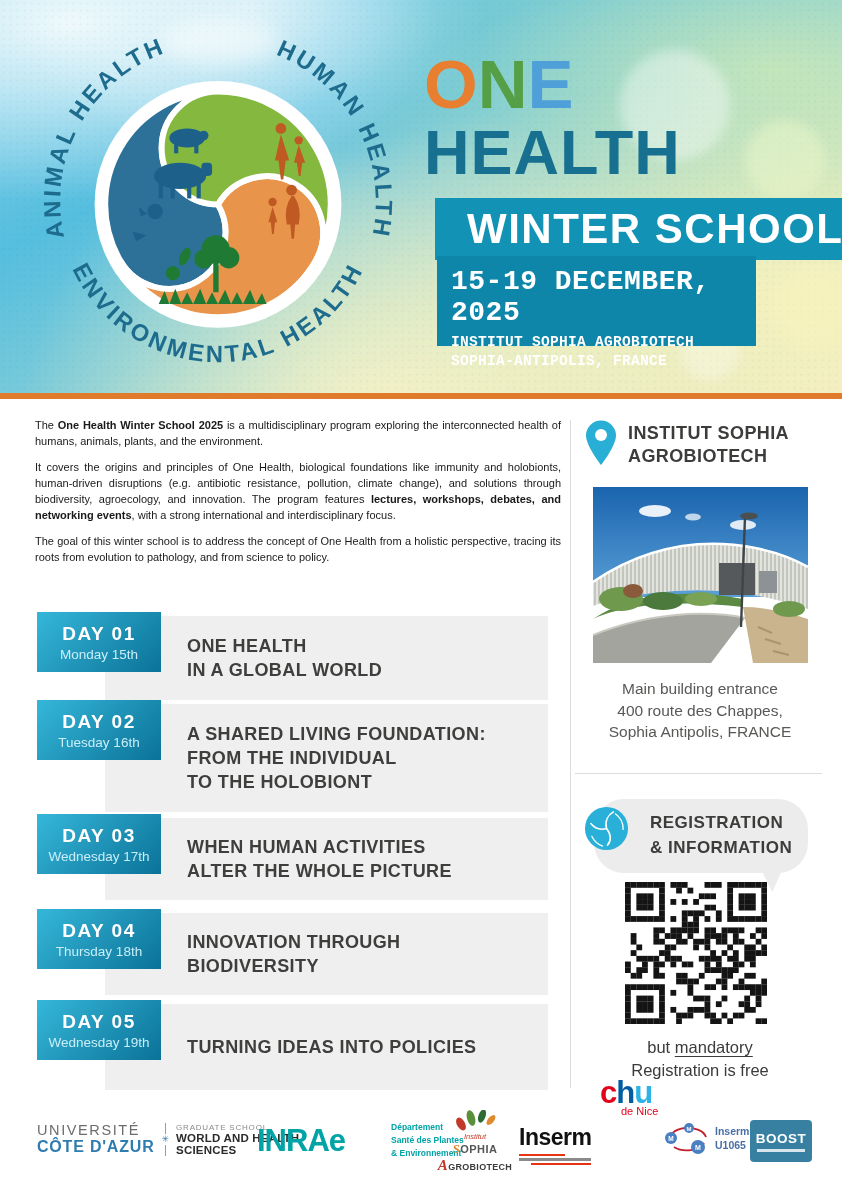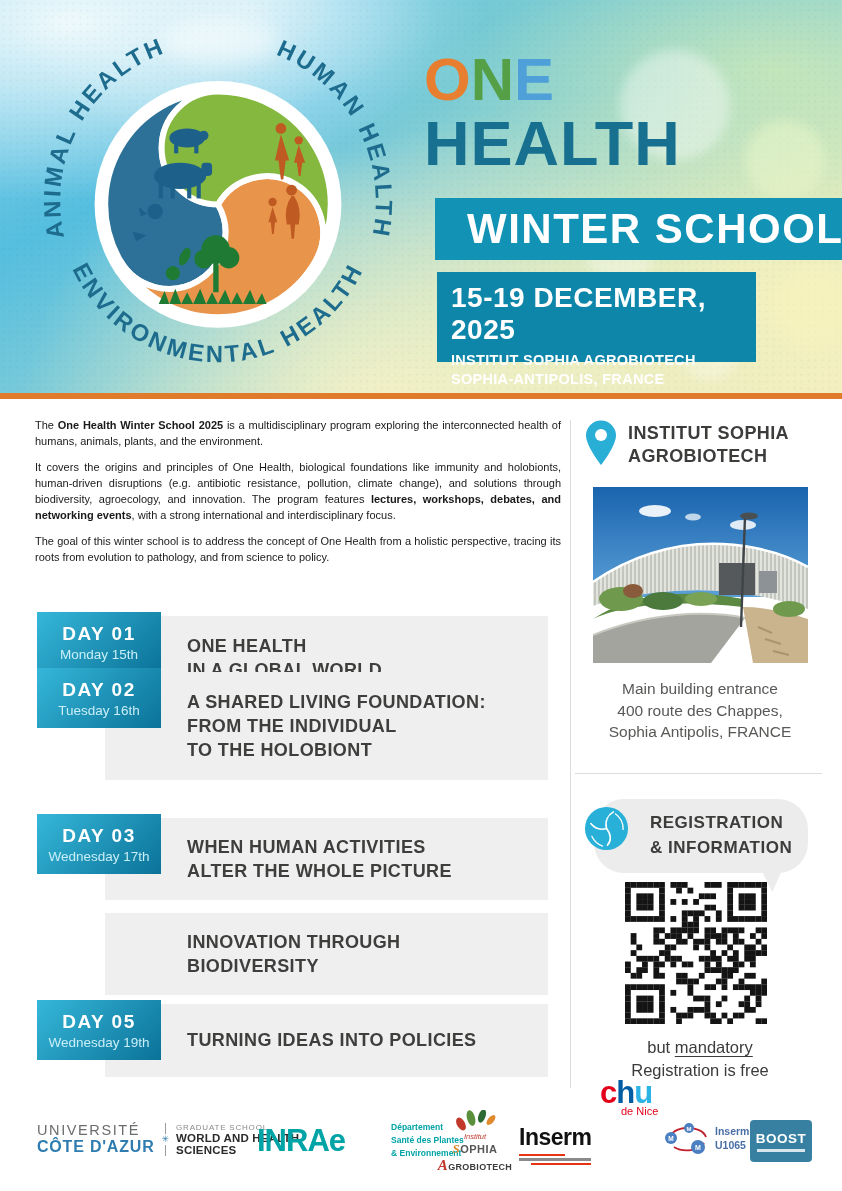--- a/index.html
+++ b/index.html
@@ -24,42 +24,42 @@
   .b1 { left:620px; top:50px; width:110px; height:110px; background:rgba(255,255,255,.4); }
   .b2 { left:745px; top:120px; width:80px; height:80px; background:rgba(234,246,200,.55); }
   .b3 { left:585px; top:215px; width:70px; height:70px; background:rgba(255,255,255,.3); }
   .b4 { left:770px; top:265px; width:90px; height:90px; background:rgba(248,244,190,.5); }
   .b5 { left:680px; top:320px; width:60px; height:60px; background:rgba(255,255,255,.3); }
   .b6 { left:160px; top:18px; width:120px; height:46px; background:rgba(255,255,255,.5); filter:blur(10px); }
 
   .logo-svg { position:absolute; left:40px; top:24px; width:356px; height:356px; }
 
   .title-block { position:absolute; left:424px; top:50px; }
-  .one-line { font-size:60px; font-weight:800; line-height:1.0; letter-spacing:0; }
+  .one-line { font-size:69px; font-weight:800; line-height:1.0; letter-spacing:0; }
   .l-o { color:#e87e2f; } .l-n { color:#55a046; } .l-e { color:#4f9fd9; }
   .health-line { font-size:63px; font-weight:800; color:#17708f; line-height:1.0; margin-top:2px; letter-spacing:1px; }
 
   .banner-ws { position:absolute; left:435px; top:198px; width:499px; height:62px; background:#1292b4; }
   .banner-ws span { display:block; color:#fff; font-size:42px; font-weight:700; letter-spacing:1.5px; line-height:62px; padding-left:32px; }
-  .banner-date { position:absolute; left:437px; top:272px; width:319px; height:90px; background:#0d86aa; padding:10px 0 0 14px; }
+  .banner-date { position:absolute; left:437px; top:256px; width:319px; height:90px; background:#0d86aa; padding:10px 0 0 14px;font-family:Liberation Mono, monospace; }
   .banner-date .dates { color:#fff; font-size:28px; font-weight:800; letter-spacing:.5px; }
   .banner-date .sub { color:#fff; font-size:14.5px; font-weight:700; letter-spacing:.3px; line-height:1.32; }
   .banner-date .sub.first { margin-top:5px; }
 
   .orange-rule { position:absolute; left:0; top:393px; width:842px; height:6px; background:#e07b2c; }
 
   
   .intro { position:absolute; left:35px; top:418px; width:526px; color:#191919; }
   .intro p { font-size:11px; line-height:1.43; text-align:justify; margin-bottom:11px; }
   .intro b { font-weight:700; }
 
   
   .row { position:absolute; left:105px; width:443px; background:#efefef; }
-  .r1 { top:616px; height:84px; } .r2 { top:672px; height:108px; }
-  .r3 { top:818px; height:82px; } .r4 { top:913px; height:82px; } .r5 { top:1004px; height:73px; }
+  .r1 { top:616px; height:84px; } .r2 { top:704px; height:108px; }
+  .r3 { top:818px; height:82px; } .r4 { top:913px; height:82px; } .r5 { top:1004px; height:86px; }
   .topic { display:flex; align-items:center; height:100%; padding-left:82px;
     font-size:18px; font-weight:700; color:#3e3e3d; letter-spacing:.4px; line-height:1.35; white-space:pre-line; }
   .badge { position:absolute; left:-68px; top:-4px; width:124px; height:60px;
     background:linear-gradient(135deg,#35b7d9 0%,#0b7298 100%);
     display:flex; flex-direction:column; justify-content:center; text-align:center; }
   .badge .d { color:#fff; font-size:19px; font-weight:800; letter-spacing:1.5px; }
   .badge .w { color:#c9eef7; font-size:13.5px; margin-top:2px; }
 
   
   .v-div { position:absolute; left:570px; top:420px; width:1px; height:668px; background:#dcdcdc; }
@@ -236,20 +236,24 @@
   </div>
   <div class="row r3">
     <div class="badge">
       <div class="d">DAY 03</div>
         <div class="w">Wednesday 17th</div>
     </div>
     <div class="topic">WHEN HUMAN ACTIVITIES
 ALTER THE WHOLE PICTURE</div>
   </div>
   <div class="row r4">
+    <div class="badge">
+      <div class="d">DAY 04</div>
+        <div class="w">Thursday 18th</div>
+    </div>
     <div class="topic">INNOVATION THROUGH
 BIODIVERSITY</div>
   </div>
   <div class="row r5">
     <div class="badge">
       <div class="d">DAY 05</div>
         <div class="w">Wednesday 19th</div>
     </div>
     <div class="topic">TURNING IDEAS INTO POLICIES</div>
   </div>

